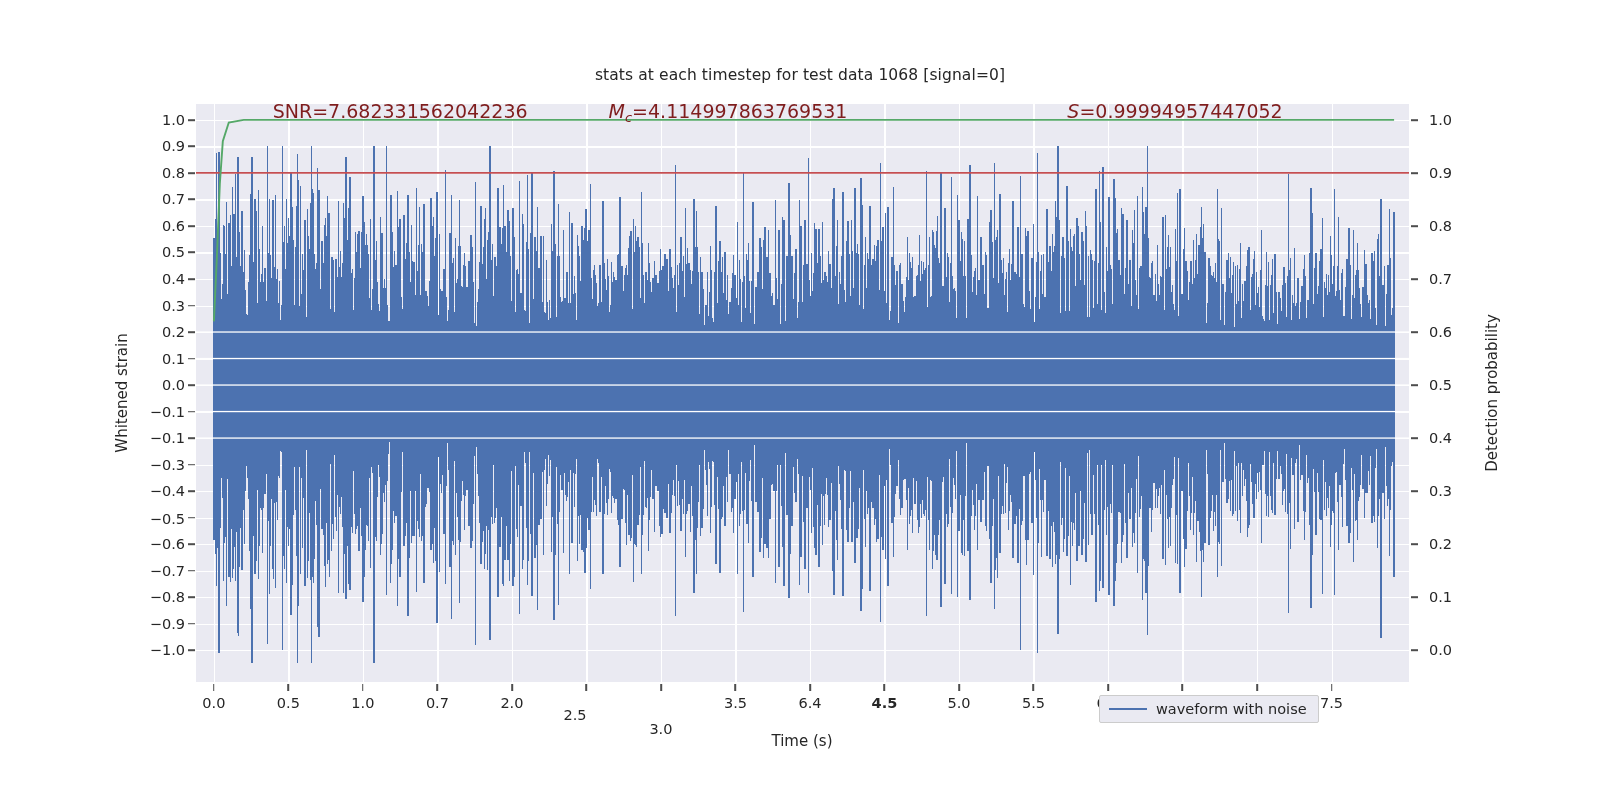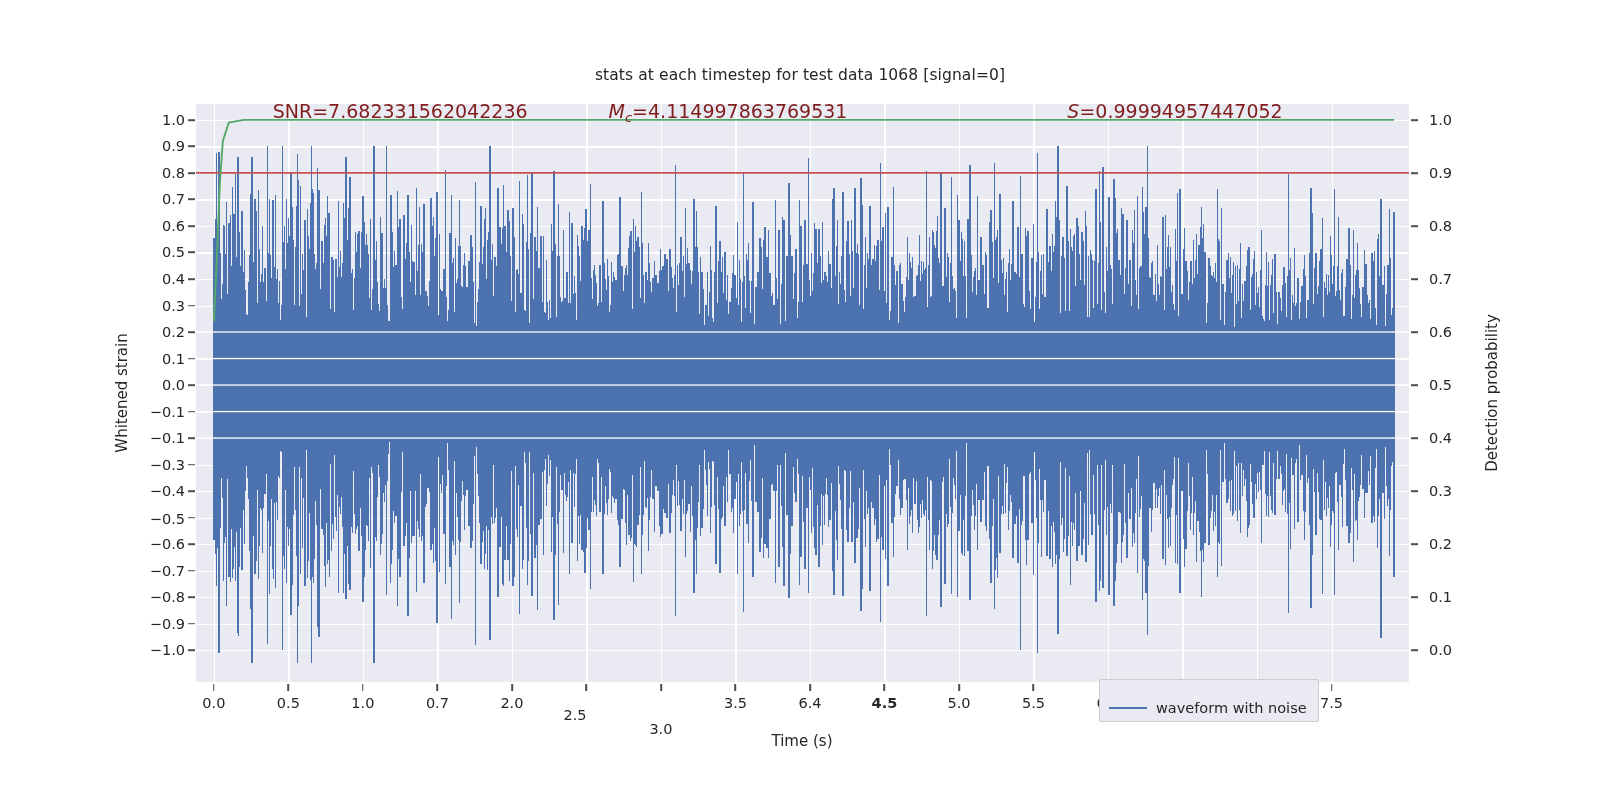--- a/index.html
+++ b/index.html
@@ -148,28 +148,28 @@
   .annotation .sub {
     font-size: 13px;
     vertical-align: -0.28em;
     font-style: italic;
   }
 
   
   #legend {
     position: absolute;
     left: 1099px;
-    top: 679px;
+    top: 695px;
     display: flex;
     align-items: center;
     gap: 9px;
     background: #eaeaf2;
     border: 1px solid #cccccc;
     border-radius: 2px;
-    padding: 20px 11px 5px 9px;
+    padding: 5px 11px 5px 9px;
   }
   #legend .swatch {
     display: block;
     width: 38px;
     height: 2.2px;
     background: #4c72b0;
   }
   #legend .legend-text {
     font-size: 14.5px;
     color: #262626;

